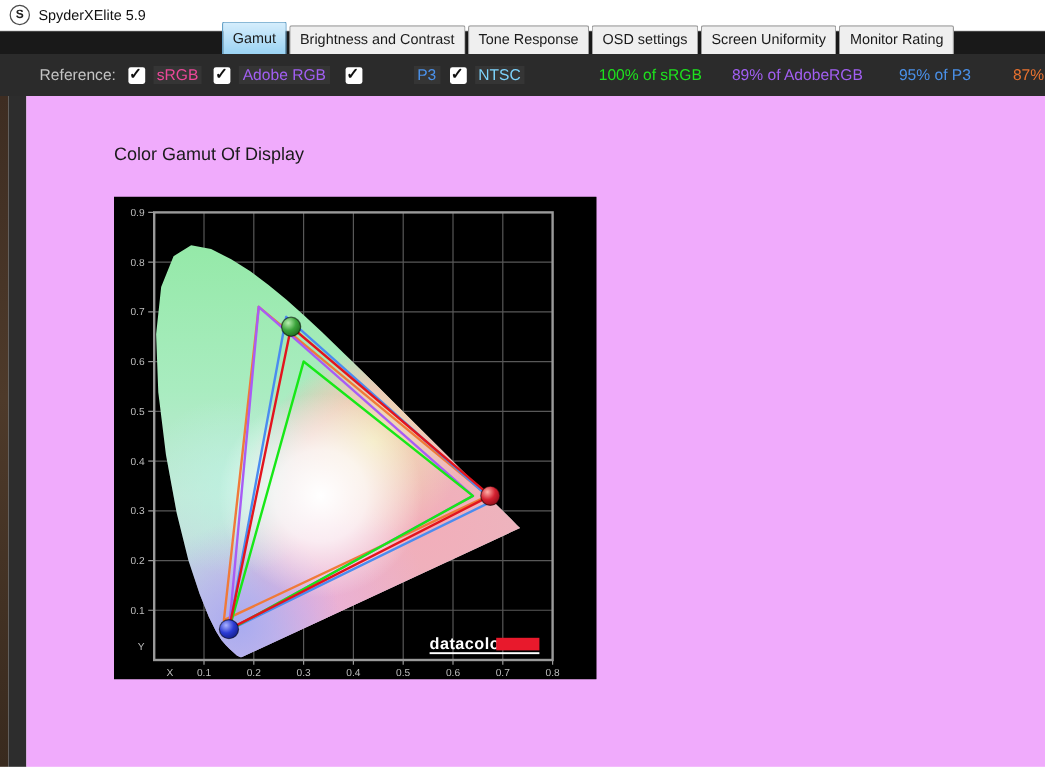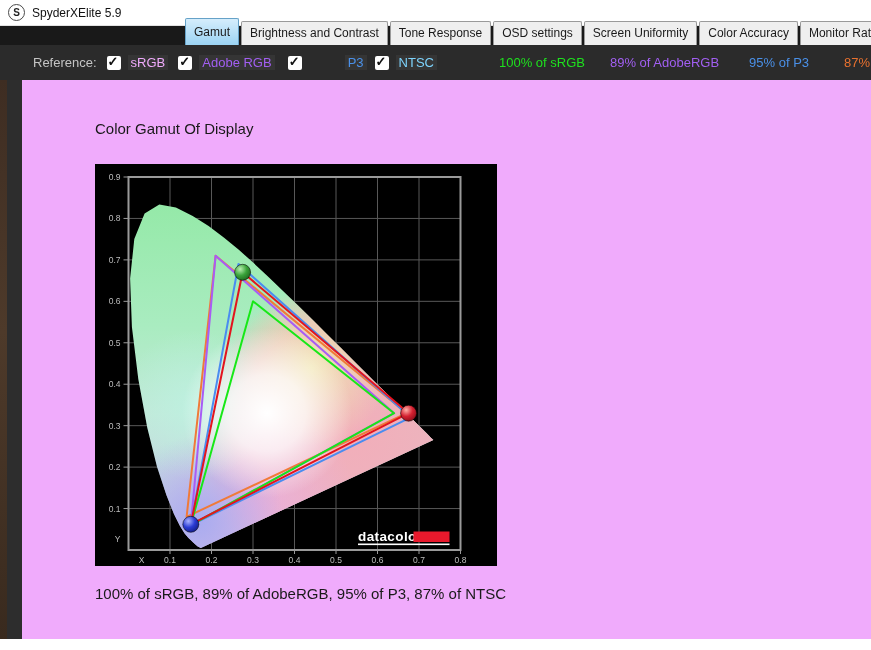--- a/index.html
+++ b/index.html
@@ -44,32 +44,31 @@
   <div class="app-icon">S</div>
   <div class="title">SpyderXElite 5.9</div>
 </div>
 
 <div class="tabbar">
   <div class="tab active">Gamut</div>
   <div class="tab">Brightness and Contrast</div>
   <div class="tab">Tone Response</div>
   <div class="tab">OSD settings</div>
   <div class="tab">Screen Uniformity</div>
-  <div class="tab">Color Accuracy</div>
   <div class="tab">Monitor Rating</div>
 </div>
 
 <div class="toolbar-row">
   <div class="edge-brown"></div>
   <div class="toolbar">
     <span class="ref-label">Reference:</span>
 
     <span class="ref-item" style="margin-left:10px">
       <span class="cb checked"></span>
-      <span class="ref-name" style="color: #f0abfc;">sRGB</span>
+      <span class="ref-name" style="color: #ec4899;">sRGB</span>
     </span>
     <span class="ref-item" style="margin-left:10px">
       <span class="cb checked"></span>
       <span class="ref-name" style="color: rgb(162, 95, 242);">Adobe RGB</span>
     </span>
     <span class="ref-item" style="margin-left:13px">
       <span class="cb checked"></span>
       <span class="ref-name" style="color: rgb(74, 144, 232); margin-left: 43px;">P3</span>
     </span>
     <span class="ref-item" style="margin-left:8px">
@@ -227,15 +226,14 @@
           </g>
 
         <g>
           <text x="263" y="377" font-size="13.5" font-weight="bold" fill="#ffffff" letter-spacing="0.4">datacolor</text>
           <rect x="318.5" y="367.5" width="36" height="10.5" fill="#e8192c"></rect>
           <rect x="263" y="379.5" width="91.5" height="1.6" fill="#ffffff"></rect>
         </g>
       </svg>
     </div>
 
-    <div class="caption">100% of sRGB, 89% of AdobeRGB, 95% of P3, 87% of NTSC</div>
   </div>
 </div>
 
 </body></html>

